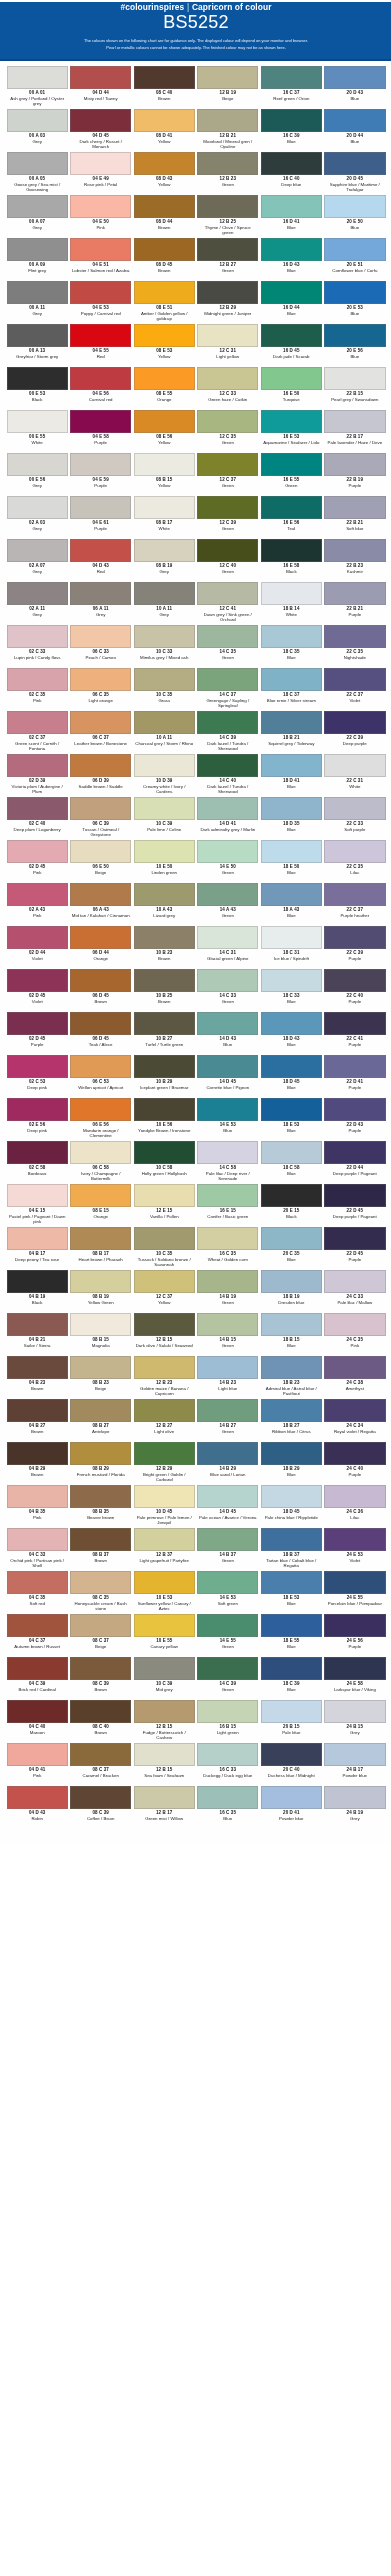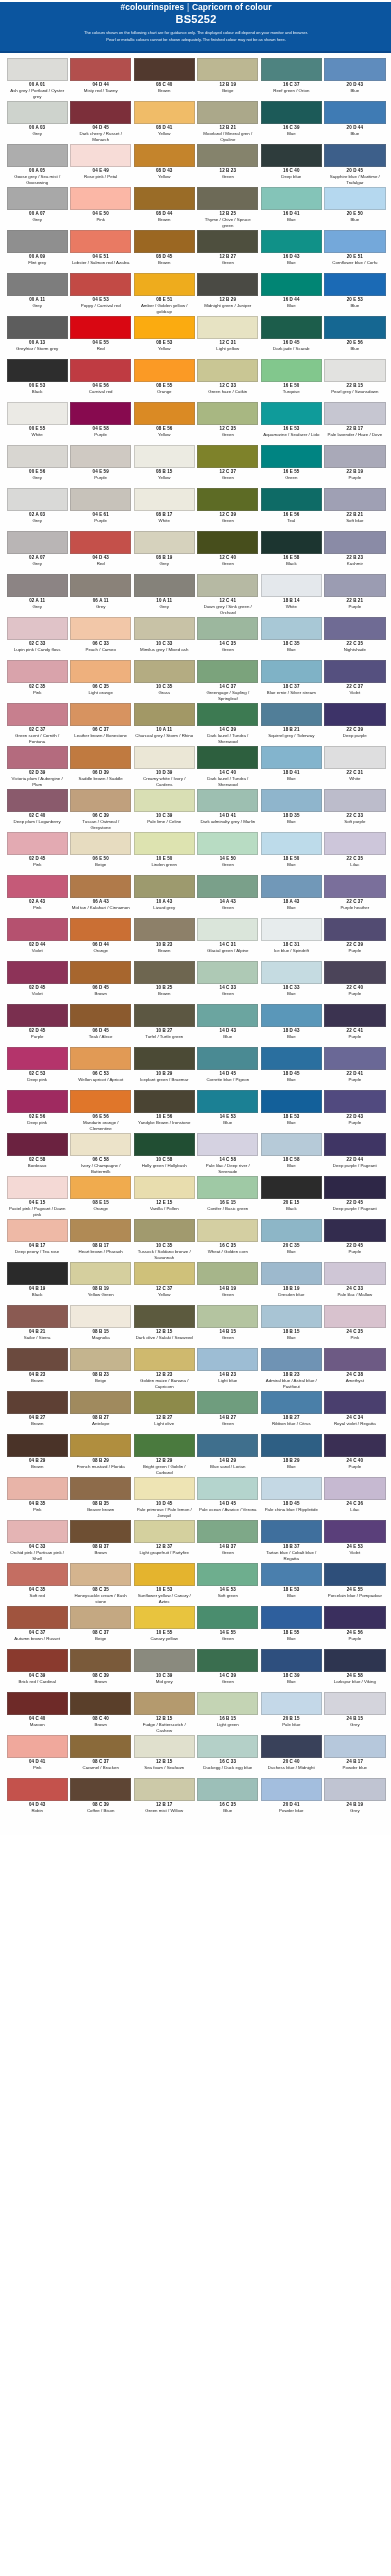--- a/index.html
+++ b/index.html
@@ -33,22 +33,22 @@
     line-height:1.2;
     margin:2.2px 0 1.1px 0;
   }
   .tagline .divider {
     display:inline-block;
     font-weight:400;
     padding:0 2.7px;
     color:#cfe0f2;
   }
   .standard-title {
-    font-size:11px;
-    font-weight:700;
+    font-size:18px;
+    font-weight:400;
     letter-spacing:0.2px;
     margin:1.1px 0 4.9px 0;
     line-height:1.1;
   }
   .disclaimer {
     font-size:4px;
     line-height:1.62;
     color:#e9f1f9;
     max-width:373px;
     margin:0 auto;

